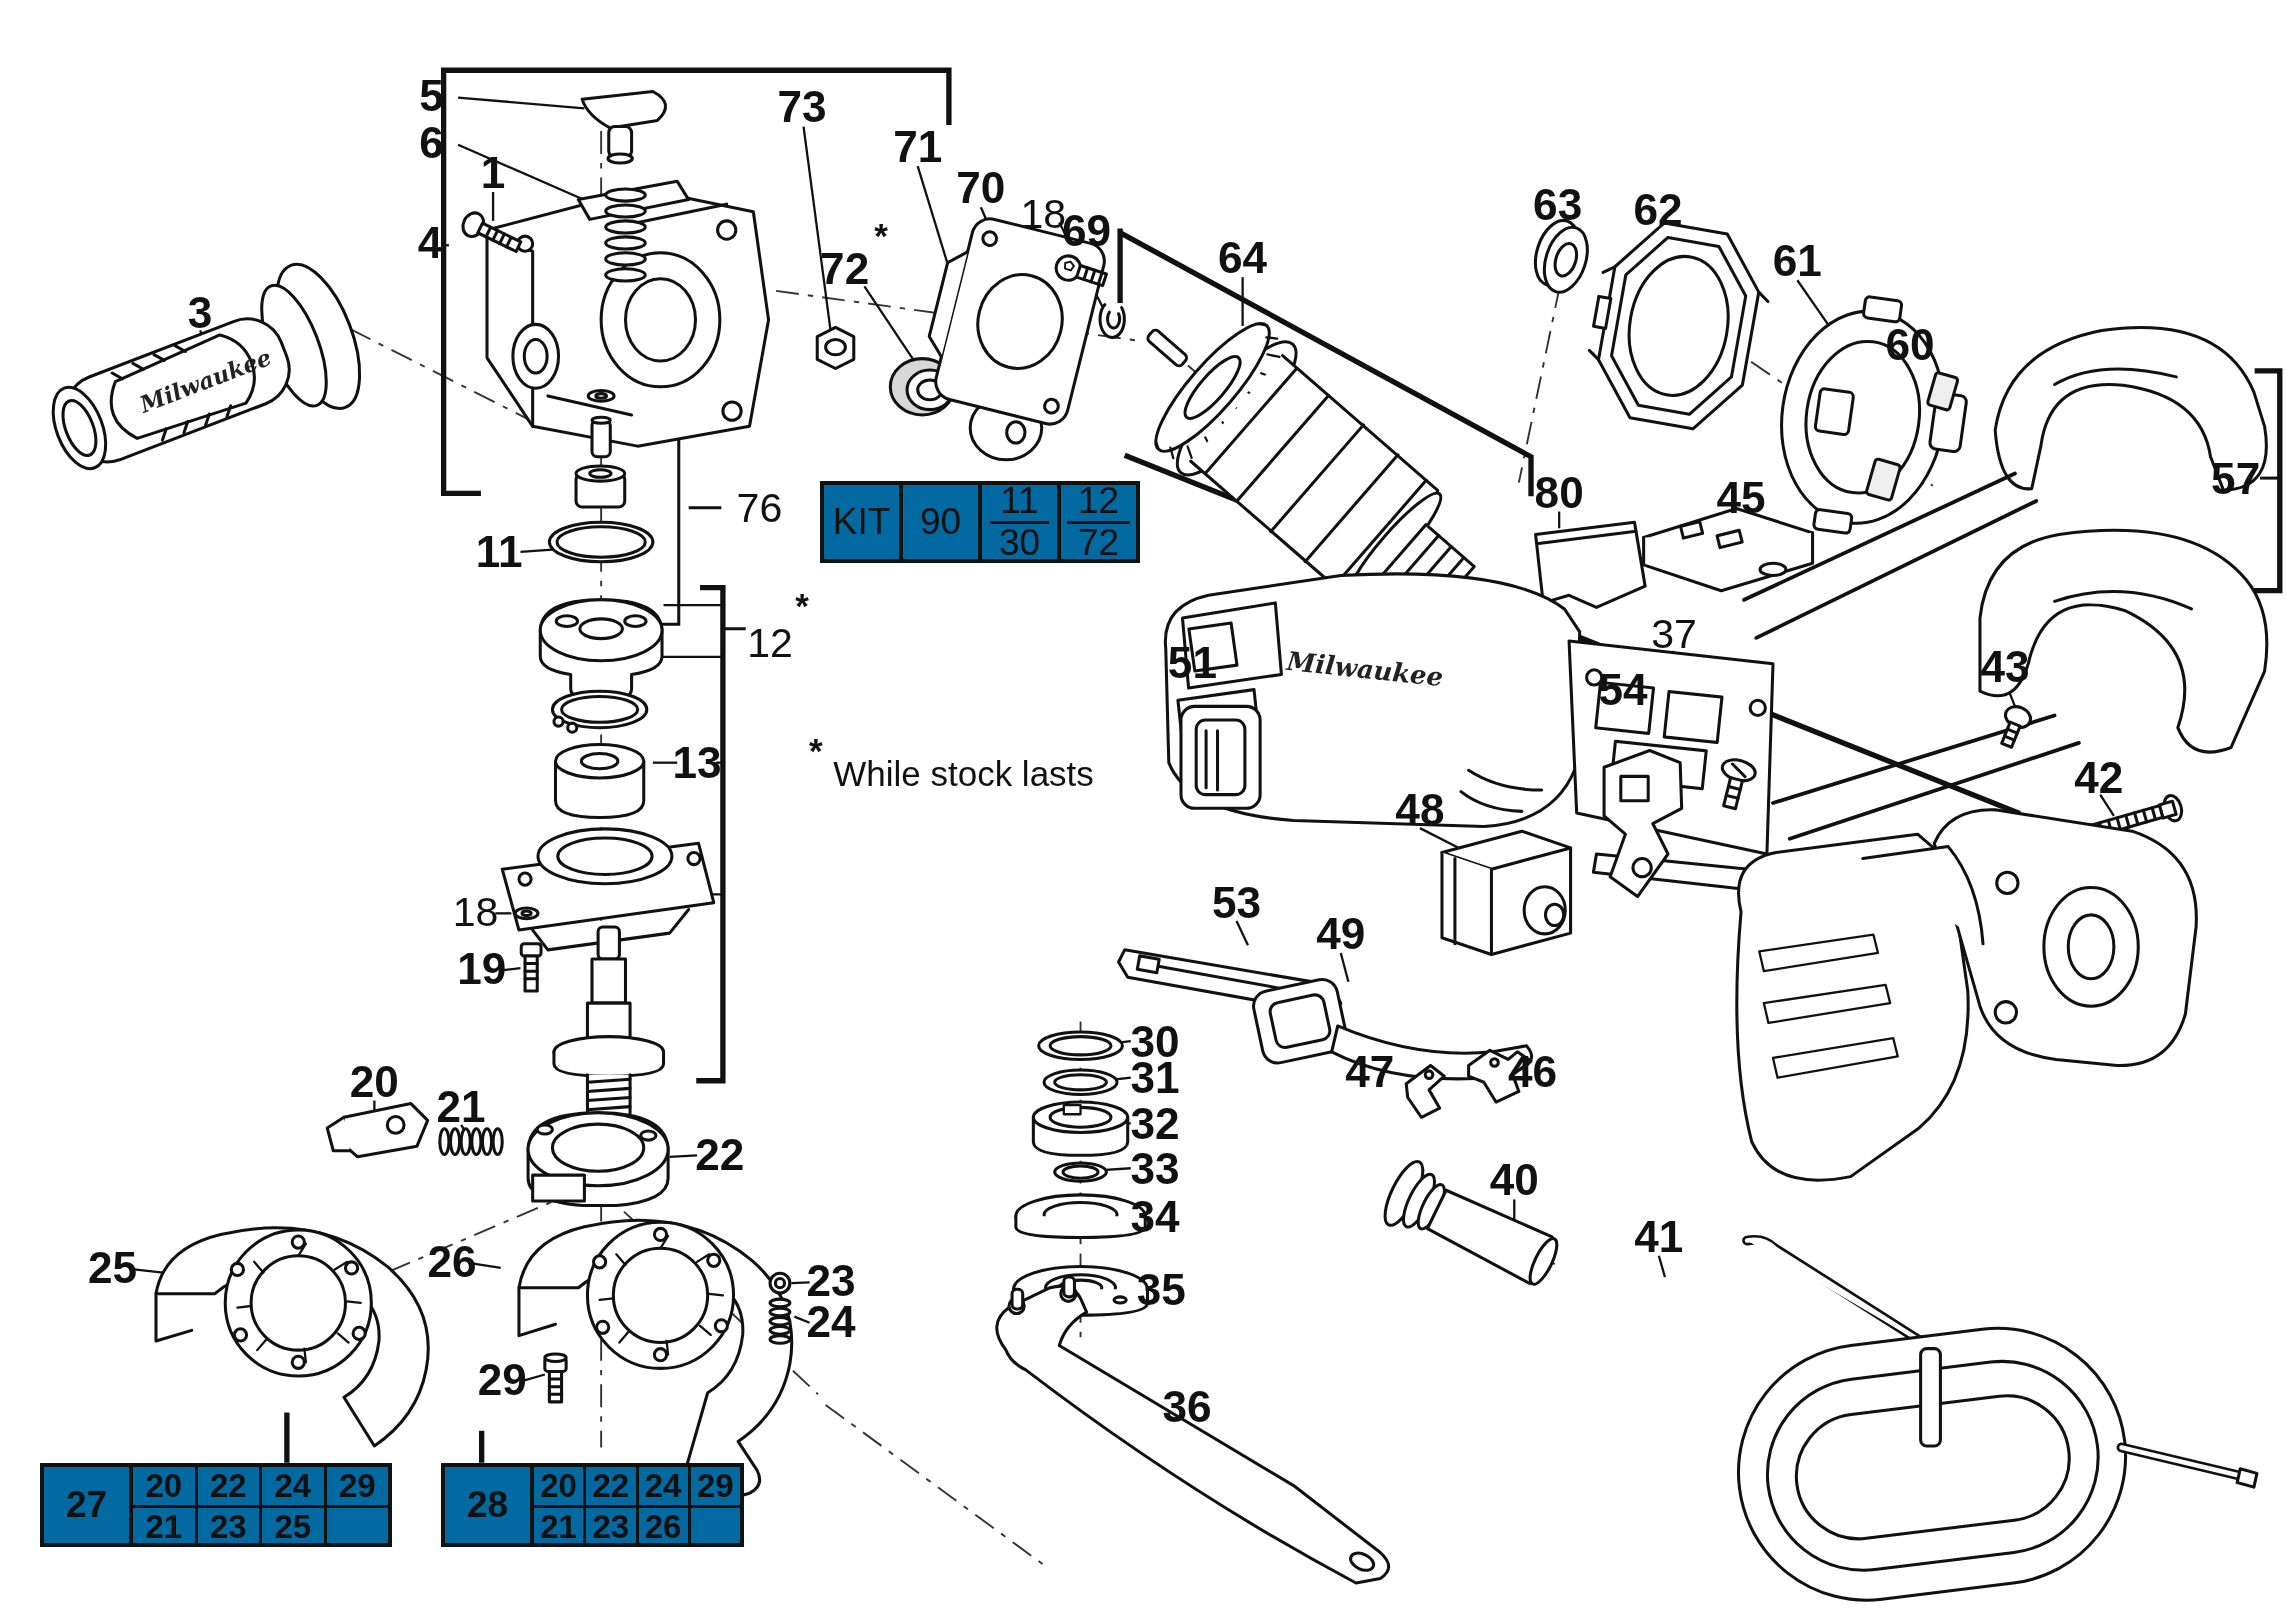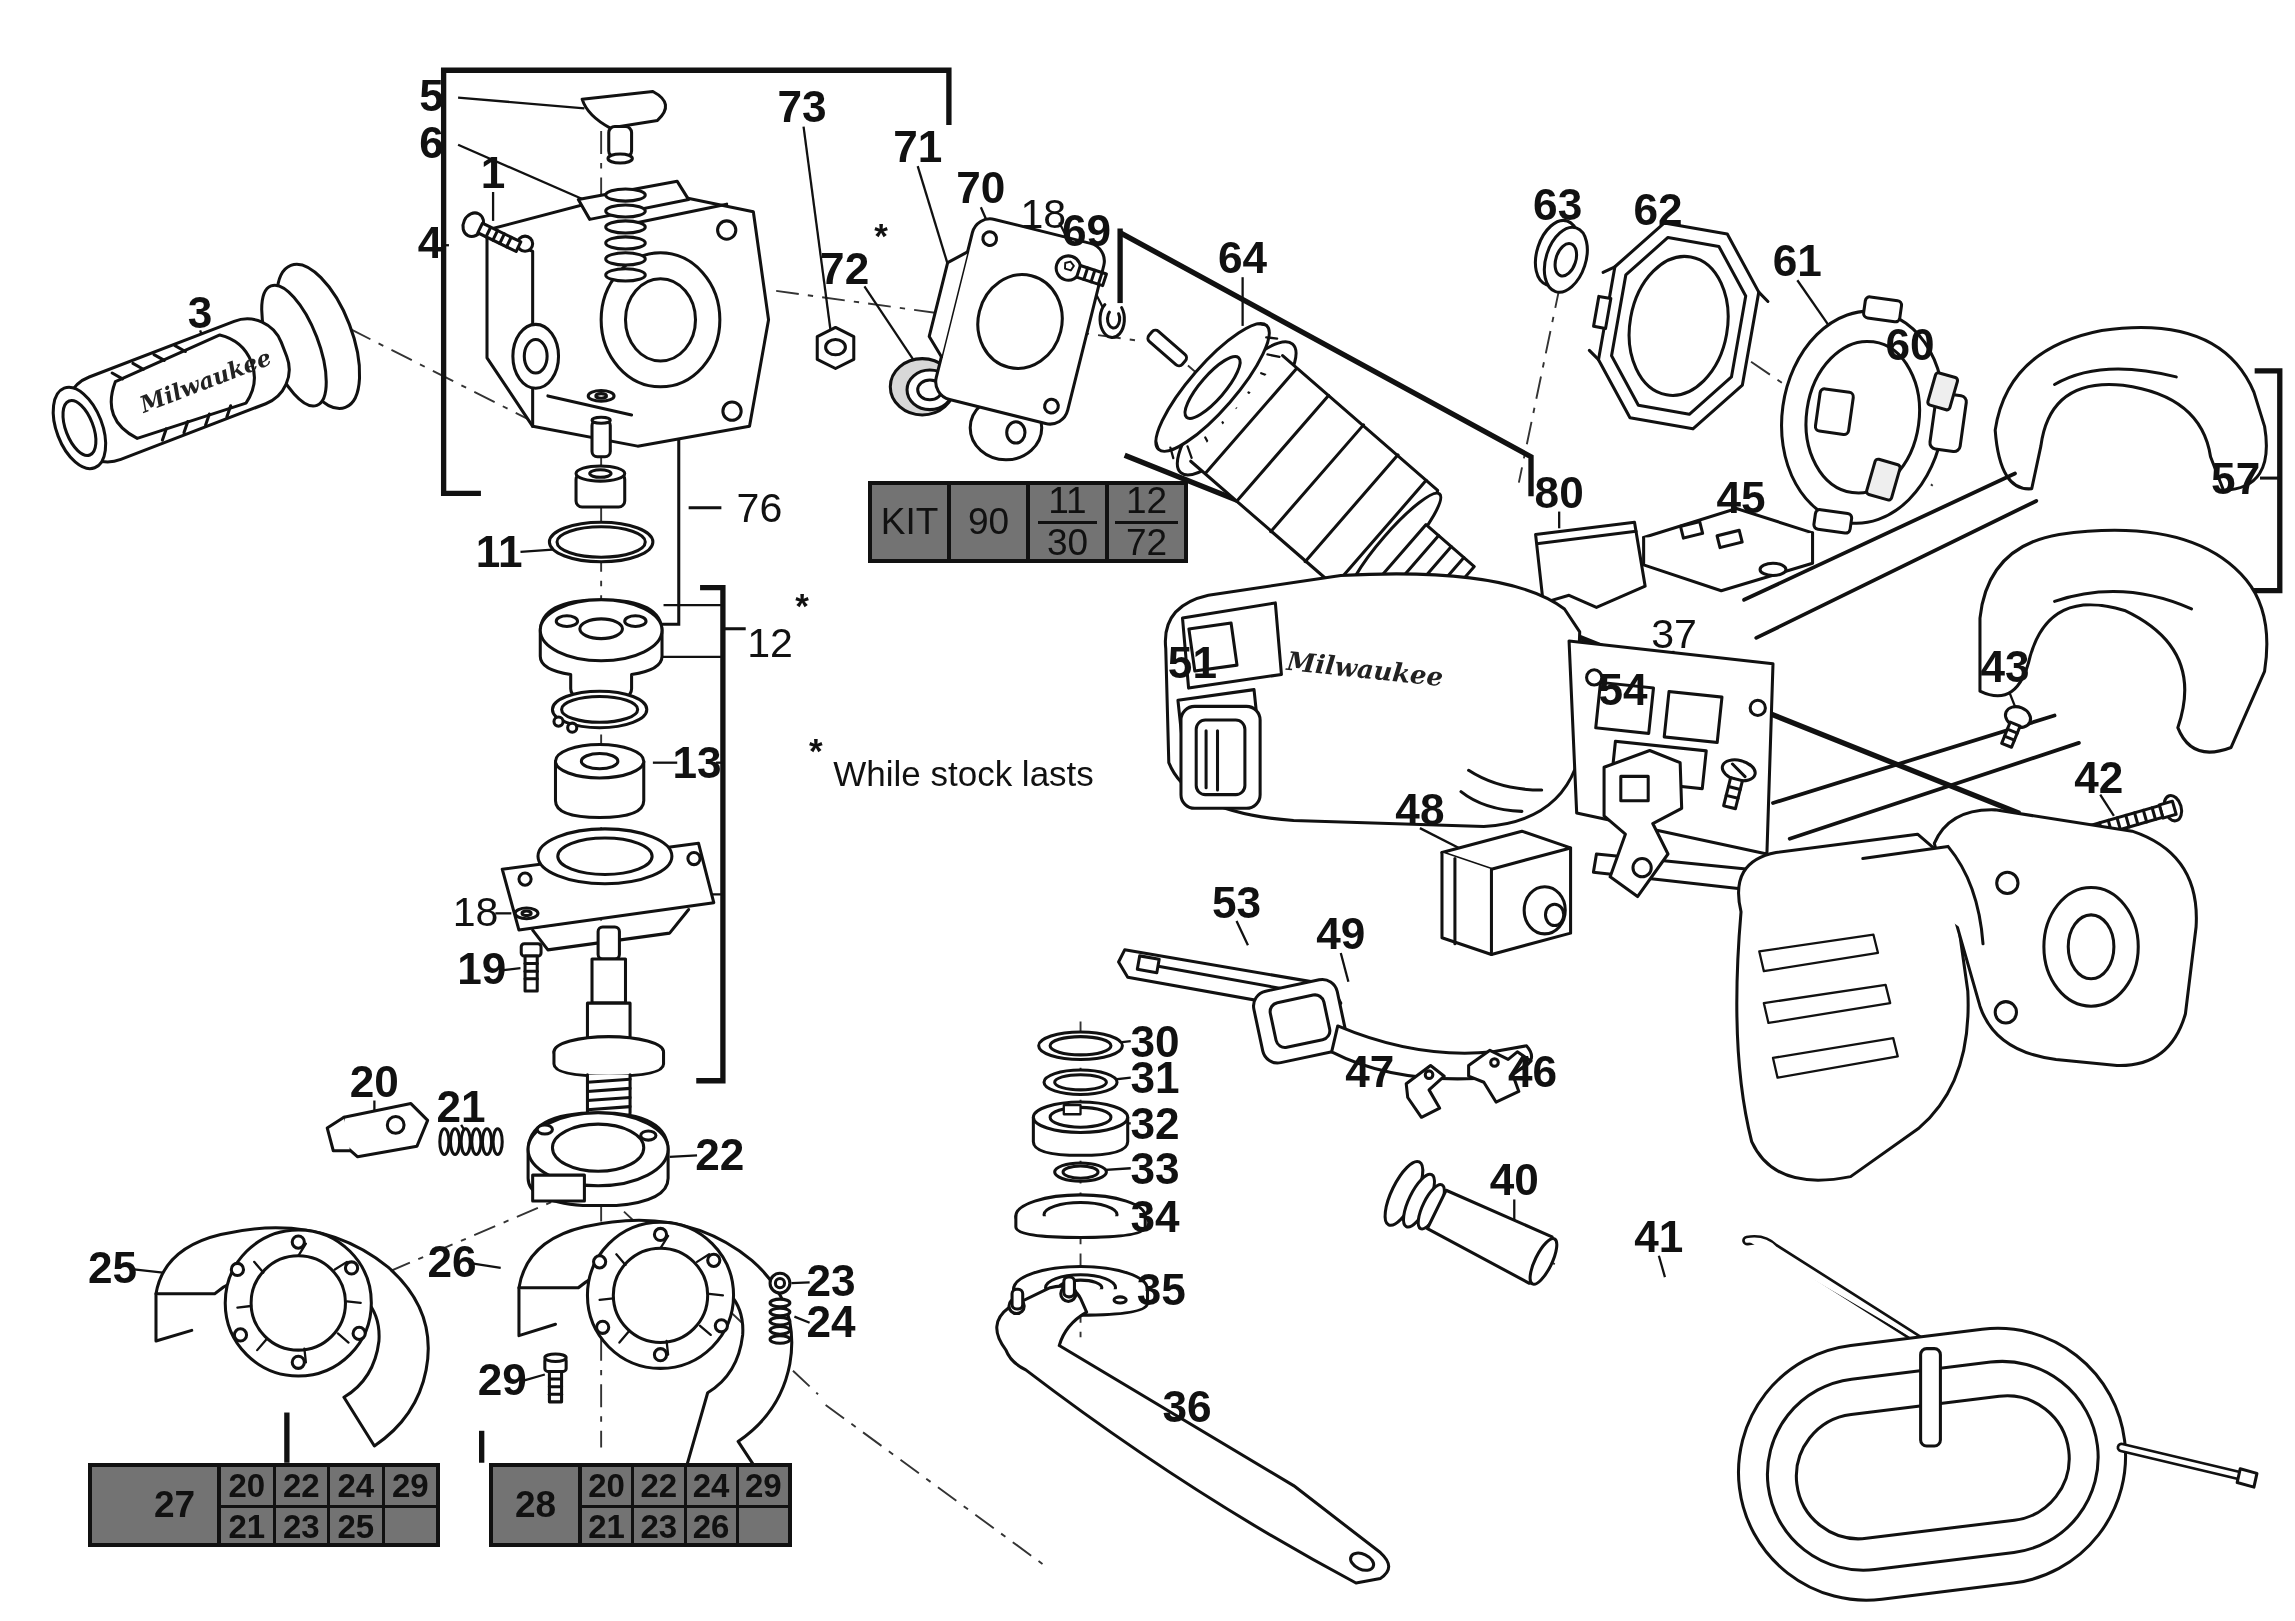--- a/index.html
+++ b/index.html
@@ -6,31 +6,31 @@
   .canvas{position:relative;width:2295px;height:1622px;background:#fff;overflow:hidden;
           font-family:"Liberation Sans", sans-serif;}
   svg.diagram{position:absolute;left:0;top:0;}
   svg .lbl{font-family:"Liberation Sans", sans-serif;font-weight:bold;font-size:58px;fill:#111;}
   svg .lbl.thin{font-weight:normal;font-size:54px;}
   svg .ast{font-family:"Liberation Sans", sans-serif;font-weight:bold;font-size:46px;fill:#111;}
   svg .note-txt{font-family:"Liberation Sans", sans-serif;font-size:46px;fill:#111;}
   svg .logo{font-family:"DejaVu Serif", serif;font-style:italic;font-weight:bold;fill:#222;}
   svg path,svg rect,svg ellipse,svg circle,svg line,svg polygon,svg polyline{vector-effect:none;}
 
-  .tbl{position:absolute;display:flex;border:4.6px solid #111;background:#737373;box-sizing:border-box;margin-left:48px;}
+  .tbl{position:absolute;display:flex;border:4.6px solid #111;background:#0369a1;box-sizing:border-box;}
   .kit{left:820px;top:481px;width:320px;height:82px;}
   .kit .cell{flex:1;border-left:4.6px solid #111;display:flex;align-items:center;justify-content:center;
              font-size:37px;color:#111;}
   .kit .cell:first-child{border-left:none;}
   .frac{display:flex;flex-direction:column;align-items:center;justify-content:center;line-height:1.05;}
   .frac .top{border-bottom:3px solid #111;padding:0 10.7px;}
   .frac .bot{padding:0 10.7px;}
 
   .ref{height:84px;}
-  .ref-1{left:40px;top:1463px;width:352px;padding-left:40px;}
+  .ref-1{left:40px;top:1463px;width:352px;}
   .ref-2{left:441px;top:1463px;width:303px;}
   .ref .head{width:85px;display:flex;align-items:center;justify-content:center;
              font-size:37px;font-weight:bold;color:#111;border-right:4.6px solid #111;}
   .ref .grid{flex:1;display:flex;flex-direction:column;}
   .ref .row{flex:1;display:flex;}
   .ref .row:first-child{border-bottom:3.8px solid #111;}
   .ref .c{flex:1;display:flex;align-items:center;justify-content:center;
           font-size:33px;font-weight:bold;color:#111;border-left:3.8px solid #111;}
   .ref .c:first-child{border-left:none;}
 </style>

